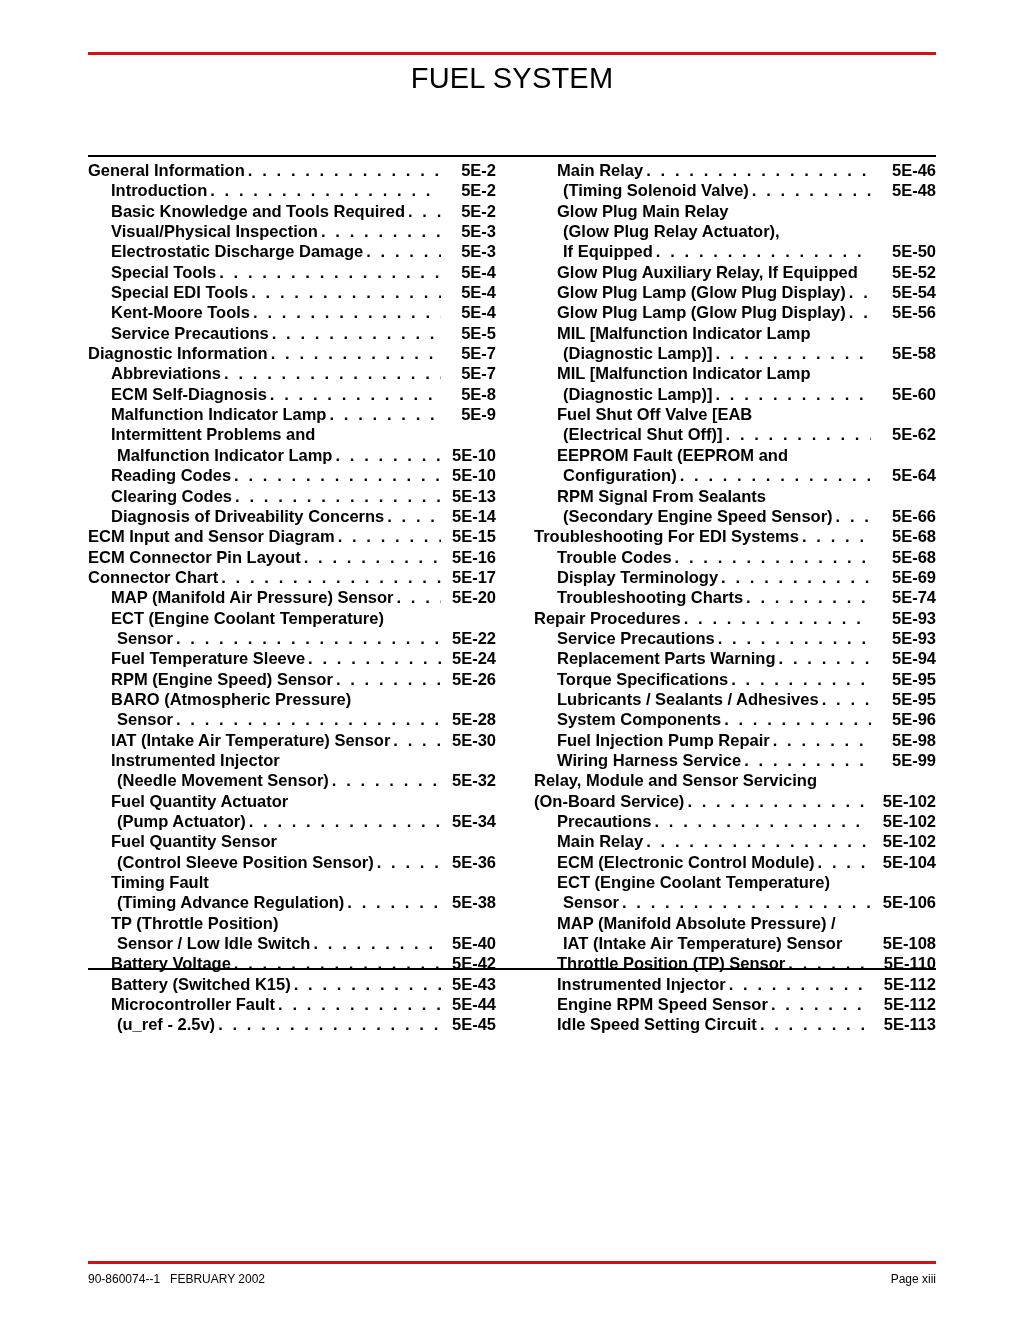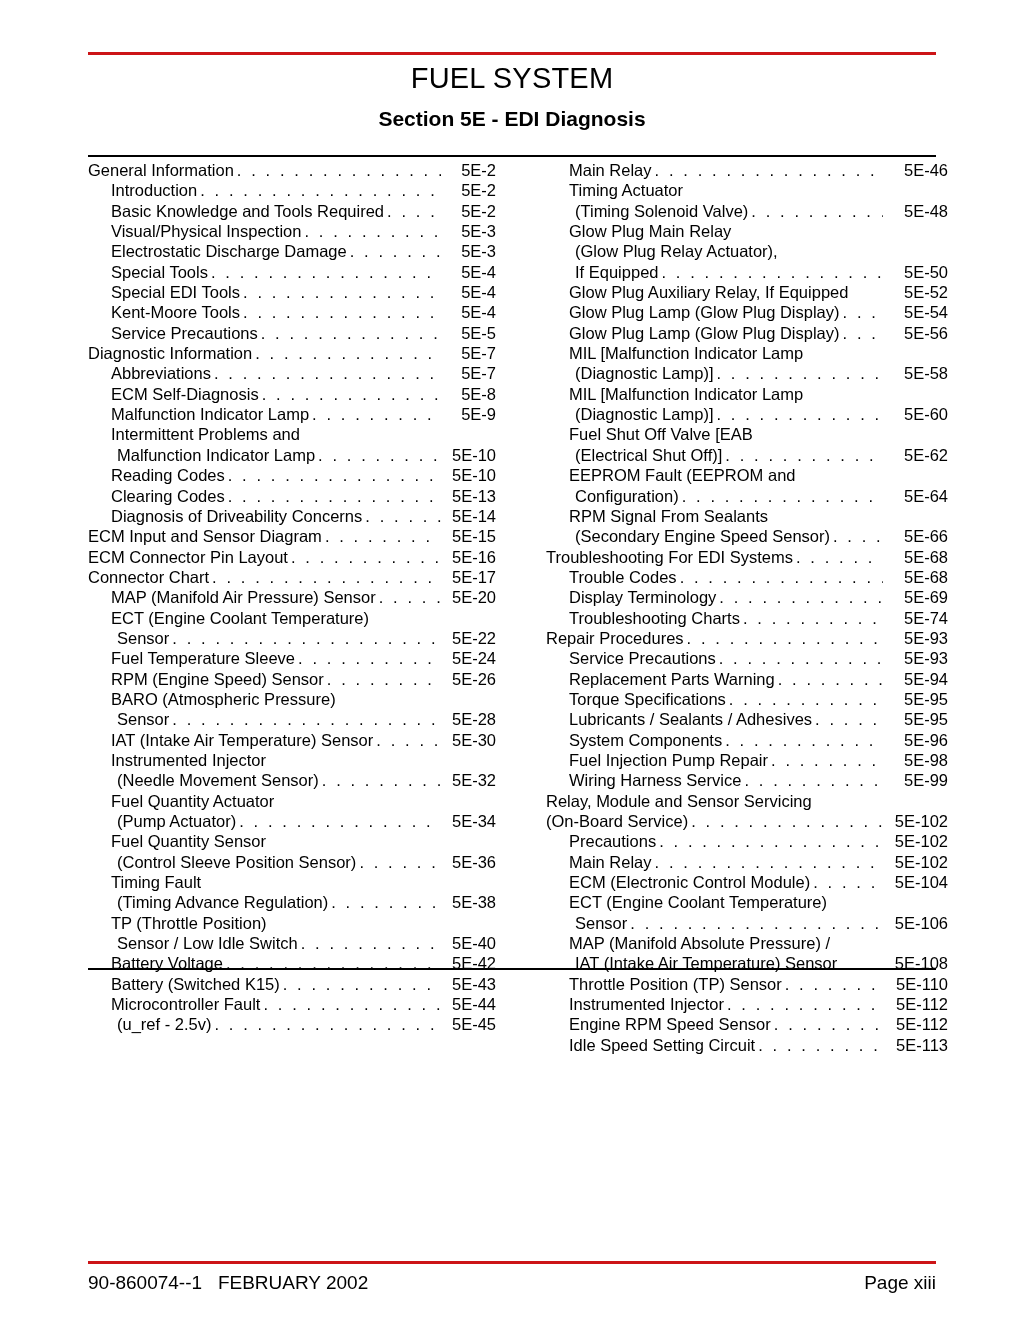--- a/index.html
+++ b/index.html
@@ -70,21 +70,22 @@
     line-height: 26px;
   }
 
   
   .toc {
     position: absolute;
     left: 88px; top: 160px;
     width: 848px;
     display: flex;
     flex-direction: row;
-    gap: 12px;
+    gap: 0px;
+    font-weight: bold;
   }
   .toc-col {
     width: 424px;
     box-sizing: border-box;
   }
   .toc-col-left  { padding-right: 16px; }
   .toc-col-right { padding-left: 22px; }
 
   .toc-entry {
     display: flex;
@@ -121,35 +122,34 @@
   .toc-entry.nopage .toc-page { visibility: hidden; }
 
   
   .footer {
     position: absolute;
     left: 88px; top: 1272px;
     width: 848px;
     display: flex;
     justify-content: space-between;
     align-items: baseline;
-    font-size: 19px;
+    font-size: 12px;
   }
   .footer-left  { white-space: pre; }
   .footer-right { white-space: pre; }
 </style>
 </head>
 <body>
 
 <div class="page">
 
   <div class="rule-red-top"></div>
 
   <div class="header">
     <h1 class="doc-title">FUEL SYSTEM</h1>
-    <h2 class="doc-subtitle">Section 5E - EDI Diagnosis</h2>
   </div>
 
   <div class="rule-black-top"></div>
 
   <div class="toc">
     <div class="toc-col toc-col-left" id="toc-left">
         <div class="toc-entry lvl0">
           <span class="toc-label">General Information</span>
           <span class="toc-dots">. . . . . . . . . . . . . . . . . . . . . . . . . . . . . . . . . . . . . . . . . . . . . . . . . . . . . . . . . . . .</span>
           <span class="toc-page">5E-2</span>
@@ -363,25 +363,20 @@
           <span class="toc-label">(u_ref - 2.5v)</span>
           <span class="toc-dots">. . . . . . . . . . . . . . . . . . . . . . . . . . . . . . . . . . . . . . . . . . . . . . . . . . . . . . . . . . . .</span>
           <span class="toc-page">5E-45</span>
         </div>
       </div>
     <div class="toc-col toc-col-right" id="toc-right">
         <div class="toc-entry lvl1">
           <span class="toc-label">Main Relay</span>
           <span class="toc-dots">. . . . . . . . . . . . . . . . . . . . . . . . . . . . . . . . . . . . . . . . . . . . . . . . . . . . . . . . . . . .</span>
           <span class="toc-page">5E-46</span>
-        </div>
-        <div class="toc-entry lvl1 nopage">
-          <span class="toc-label">Timing Actuator</span>
-          <span class="toc-dots"></span>
-          <span class="toc-page"></span>
         </div>
         <div class="toc-entry lvl2">
           <span class="toc-label">(Timing Solenoid Valve)</span>
           <span class="toc-dots">. . . . . . . . . . . . . . . . . . . . . . . . . . . . . . . . . . . . . . . . . . . . . . . . . . . . . . . . . . . .</span>
           <span class="toc-page">5E-48</span>
         </div>
         <div class="toc-entry lvl1 nopage">
           <span class="toc-label">Glow Plug Main Relay</span>
           <span class="toc-dots"></span>
           <span class="toc-page"></span>

